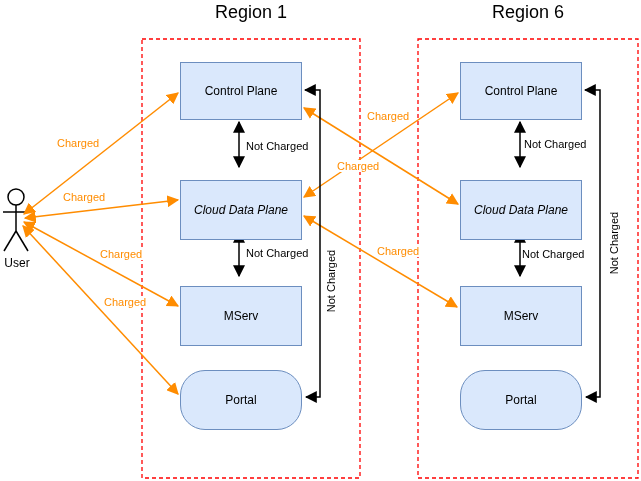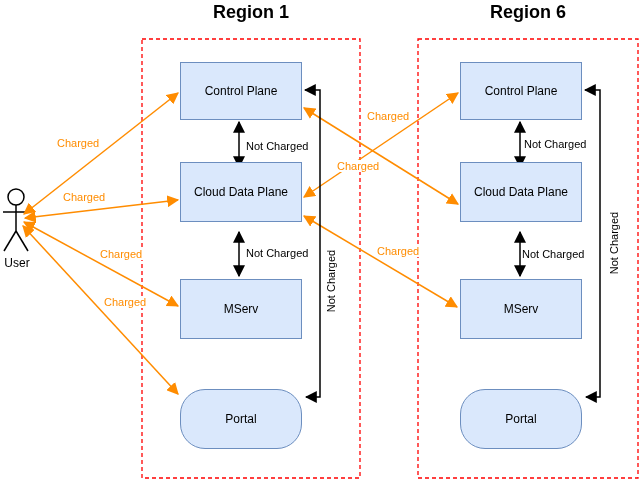--- a/index.html
+++ b/index.html
@@ -3,33 +3,33 @@
 <meta charset="utf-8">
 <style>
   html,body{margin:0;padding:0;background:#fff;}
   #canvas{
     position:relative;width:641px;height:481px;background:#ffffff;
     font-family:"Liberation Sans",sans-serif;overflow:hidden;
   }
   #edges-svg{position:absolute;left:0;top:0;width:641px;height:481px;}
   .region-title{
     position:absolute;top:2px;text-align:center;
-    font-size:18px;font-weight:bold;color:#000;
+    font-size:18px;font-weight:normal;color:#000;
   }
   .node{
     position:absolute;width:120px;background:#dae8fc;border:1px solid #6c8ebf;
     display:flex;align-items:center;justify-content:center;
     font-size:12px;color:#000;text-align:center;
   }
   .node.r1{left:180px;}
   .node.r2{left:460px;}
   .node.control{top:62px;height:56px;}
-  .node.clouddata{top:162px;height:58px;}
-  .node.mserv{top:279px;height:58px;}
-  .node.portal{top:389px;height:58px;border-radius:25px;}
+  .node.clouddata{top:180px;height:58px;font-style:italic;}
+  .node.mserv{top:286px;height:58px;}
+  .node.portal{top:370px;height:58px;border-radius:25px;}
   .edge-label{
     position:absolute;font-size:11px;line-height:12px;background:#ffffff;
     padding:0 1px;white-space:nowrap;
   }
   .charged{color:#ff8c00;font-weight:normal;}
   .not-charged{color:#000000;font-weight:normal;}
   .vertical{
     transform:translate(-50%,-50%) rotate(-90deg);
     transform-origin:center center;
   }

